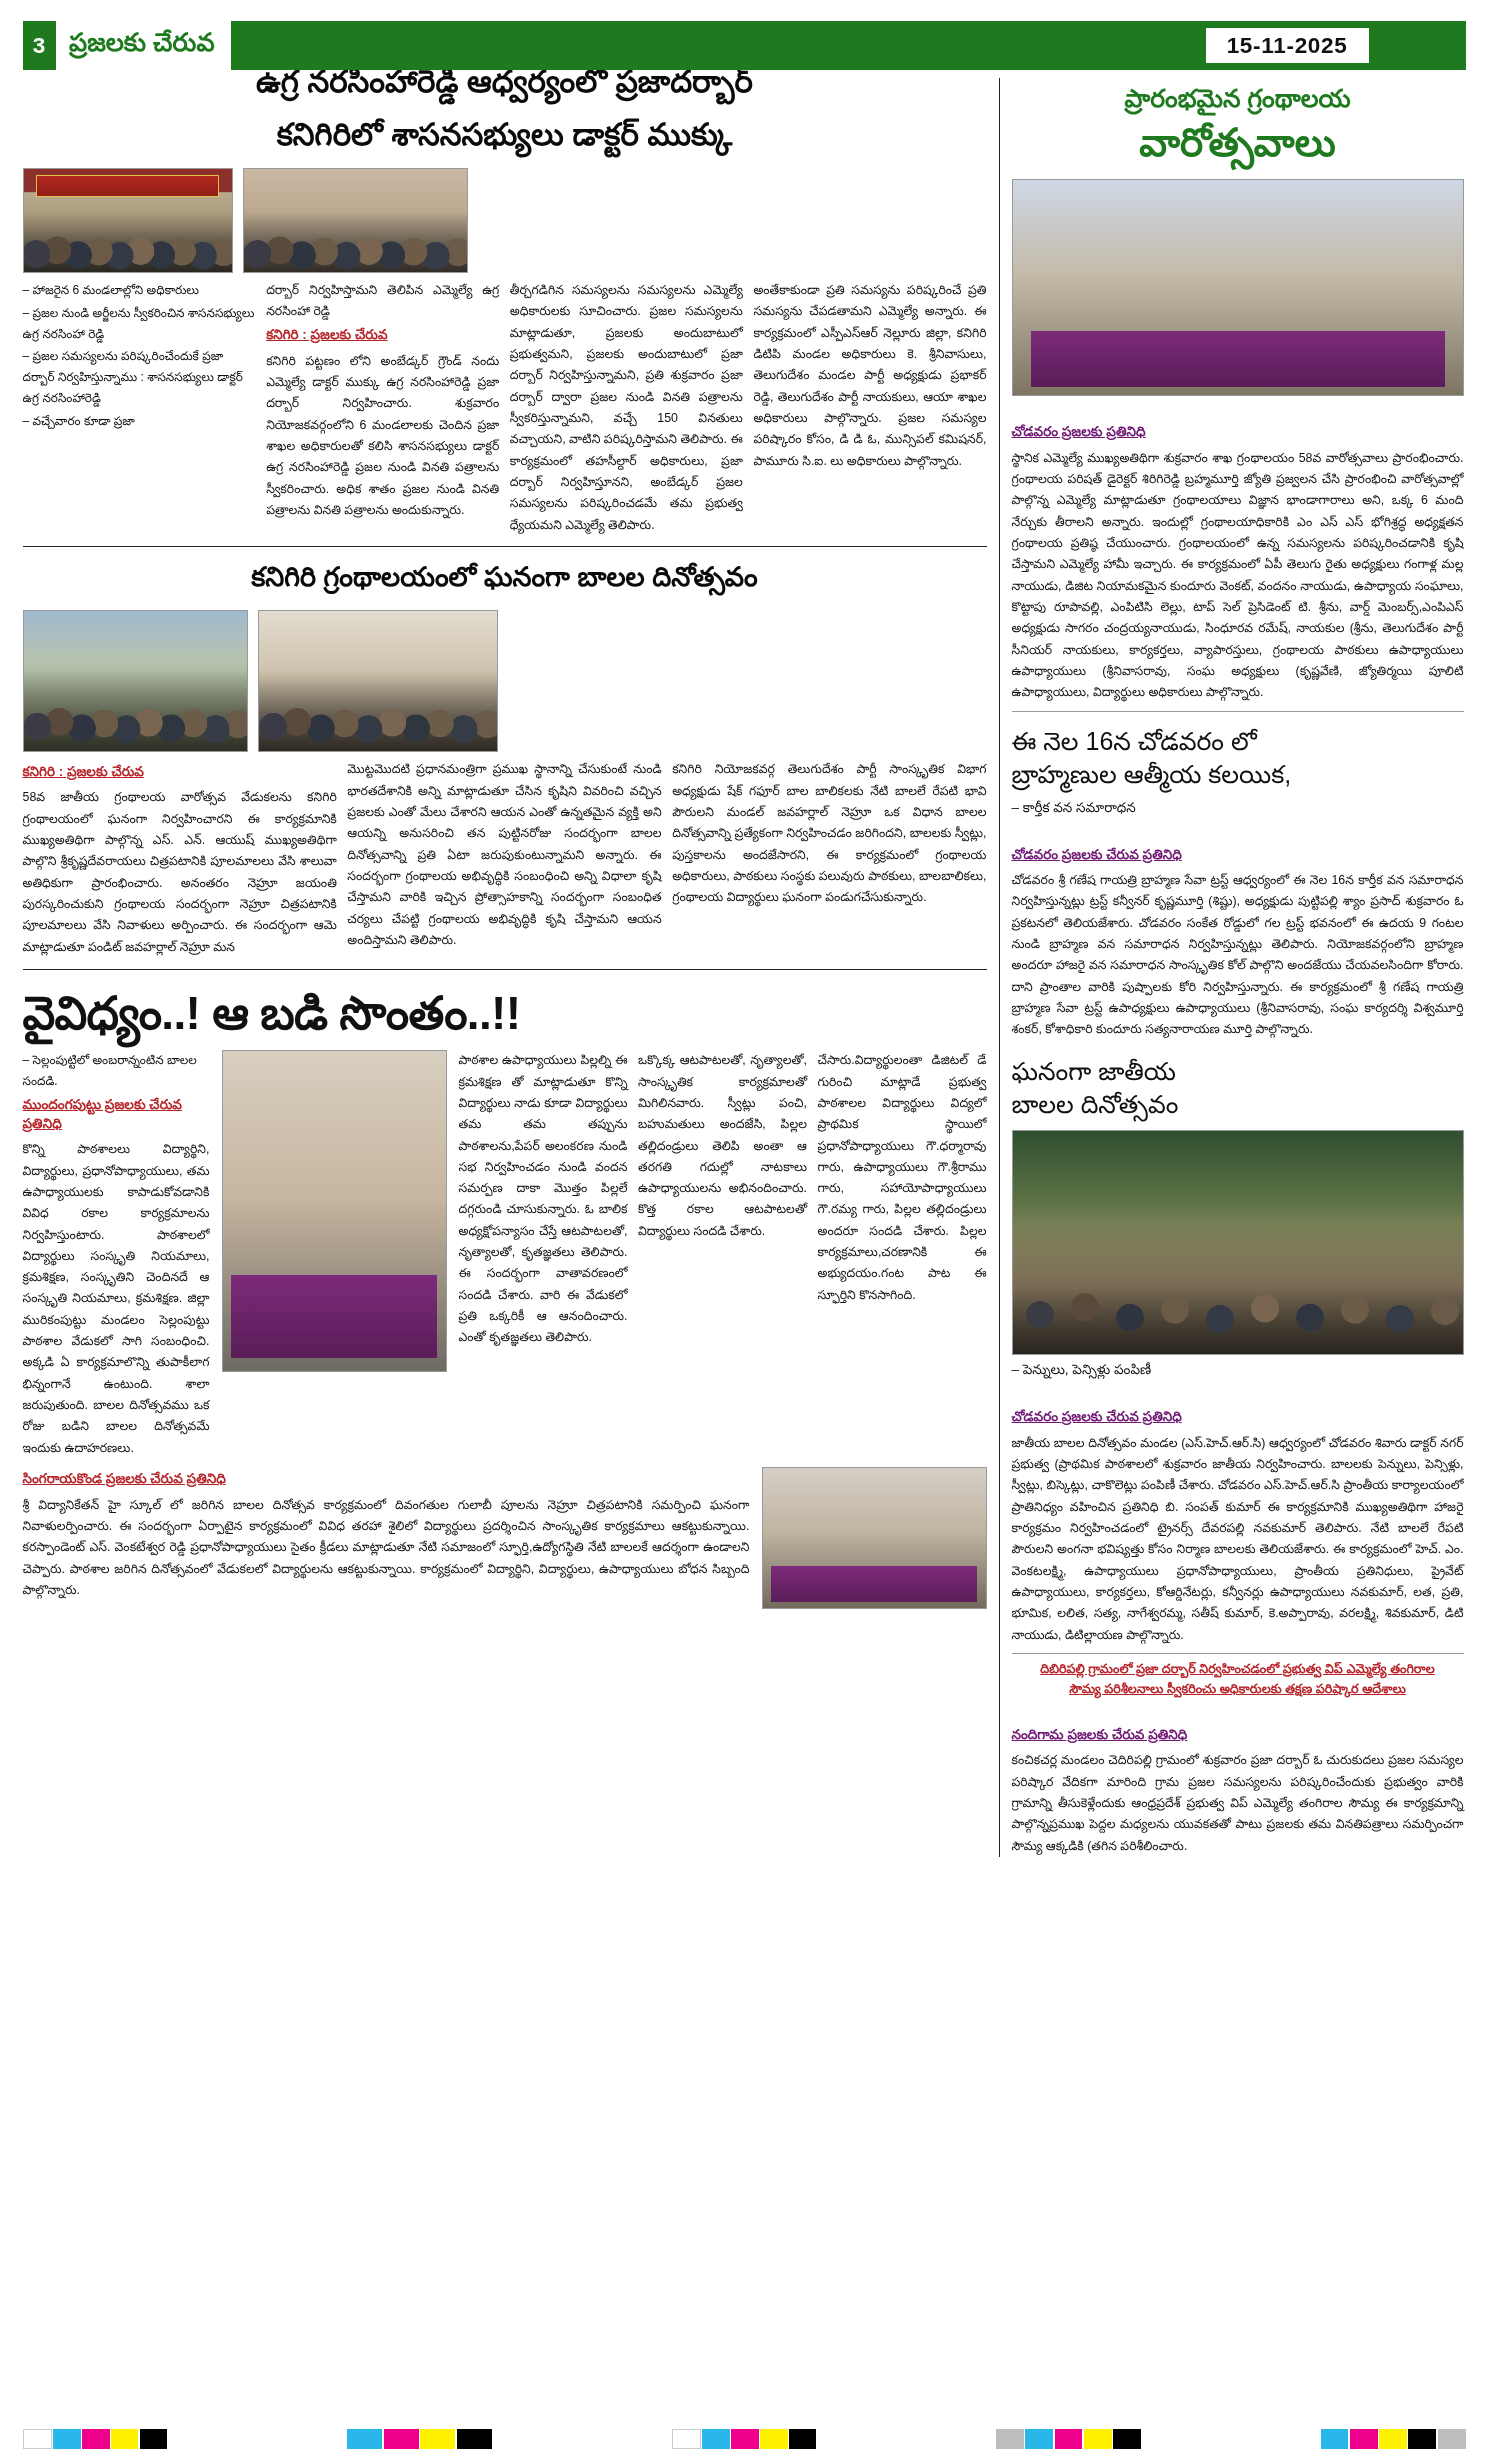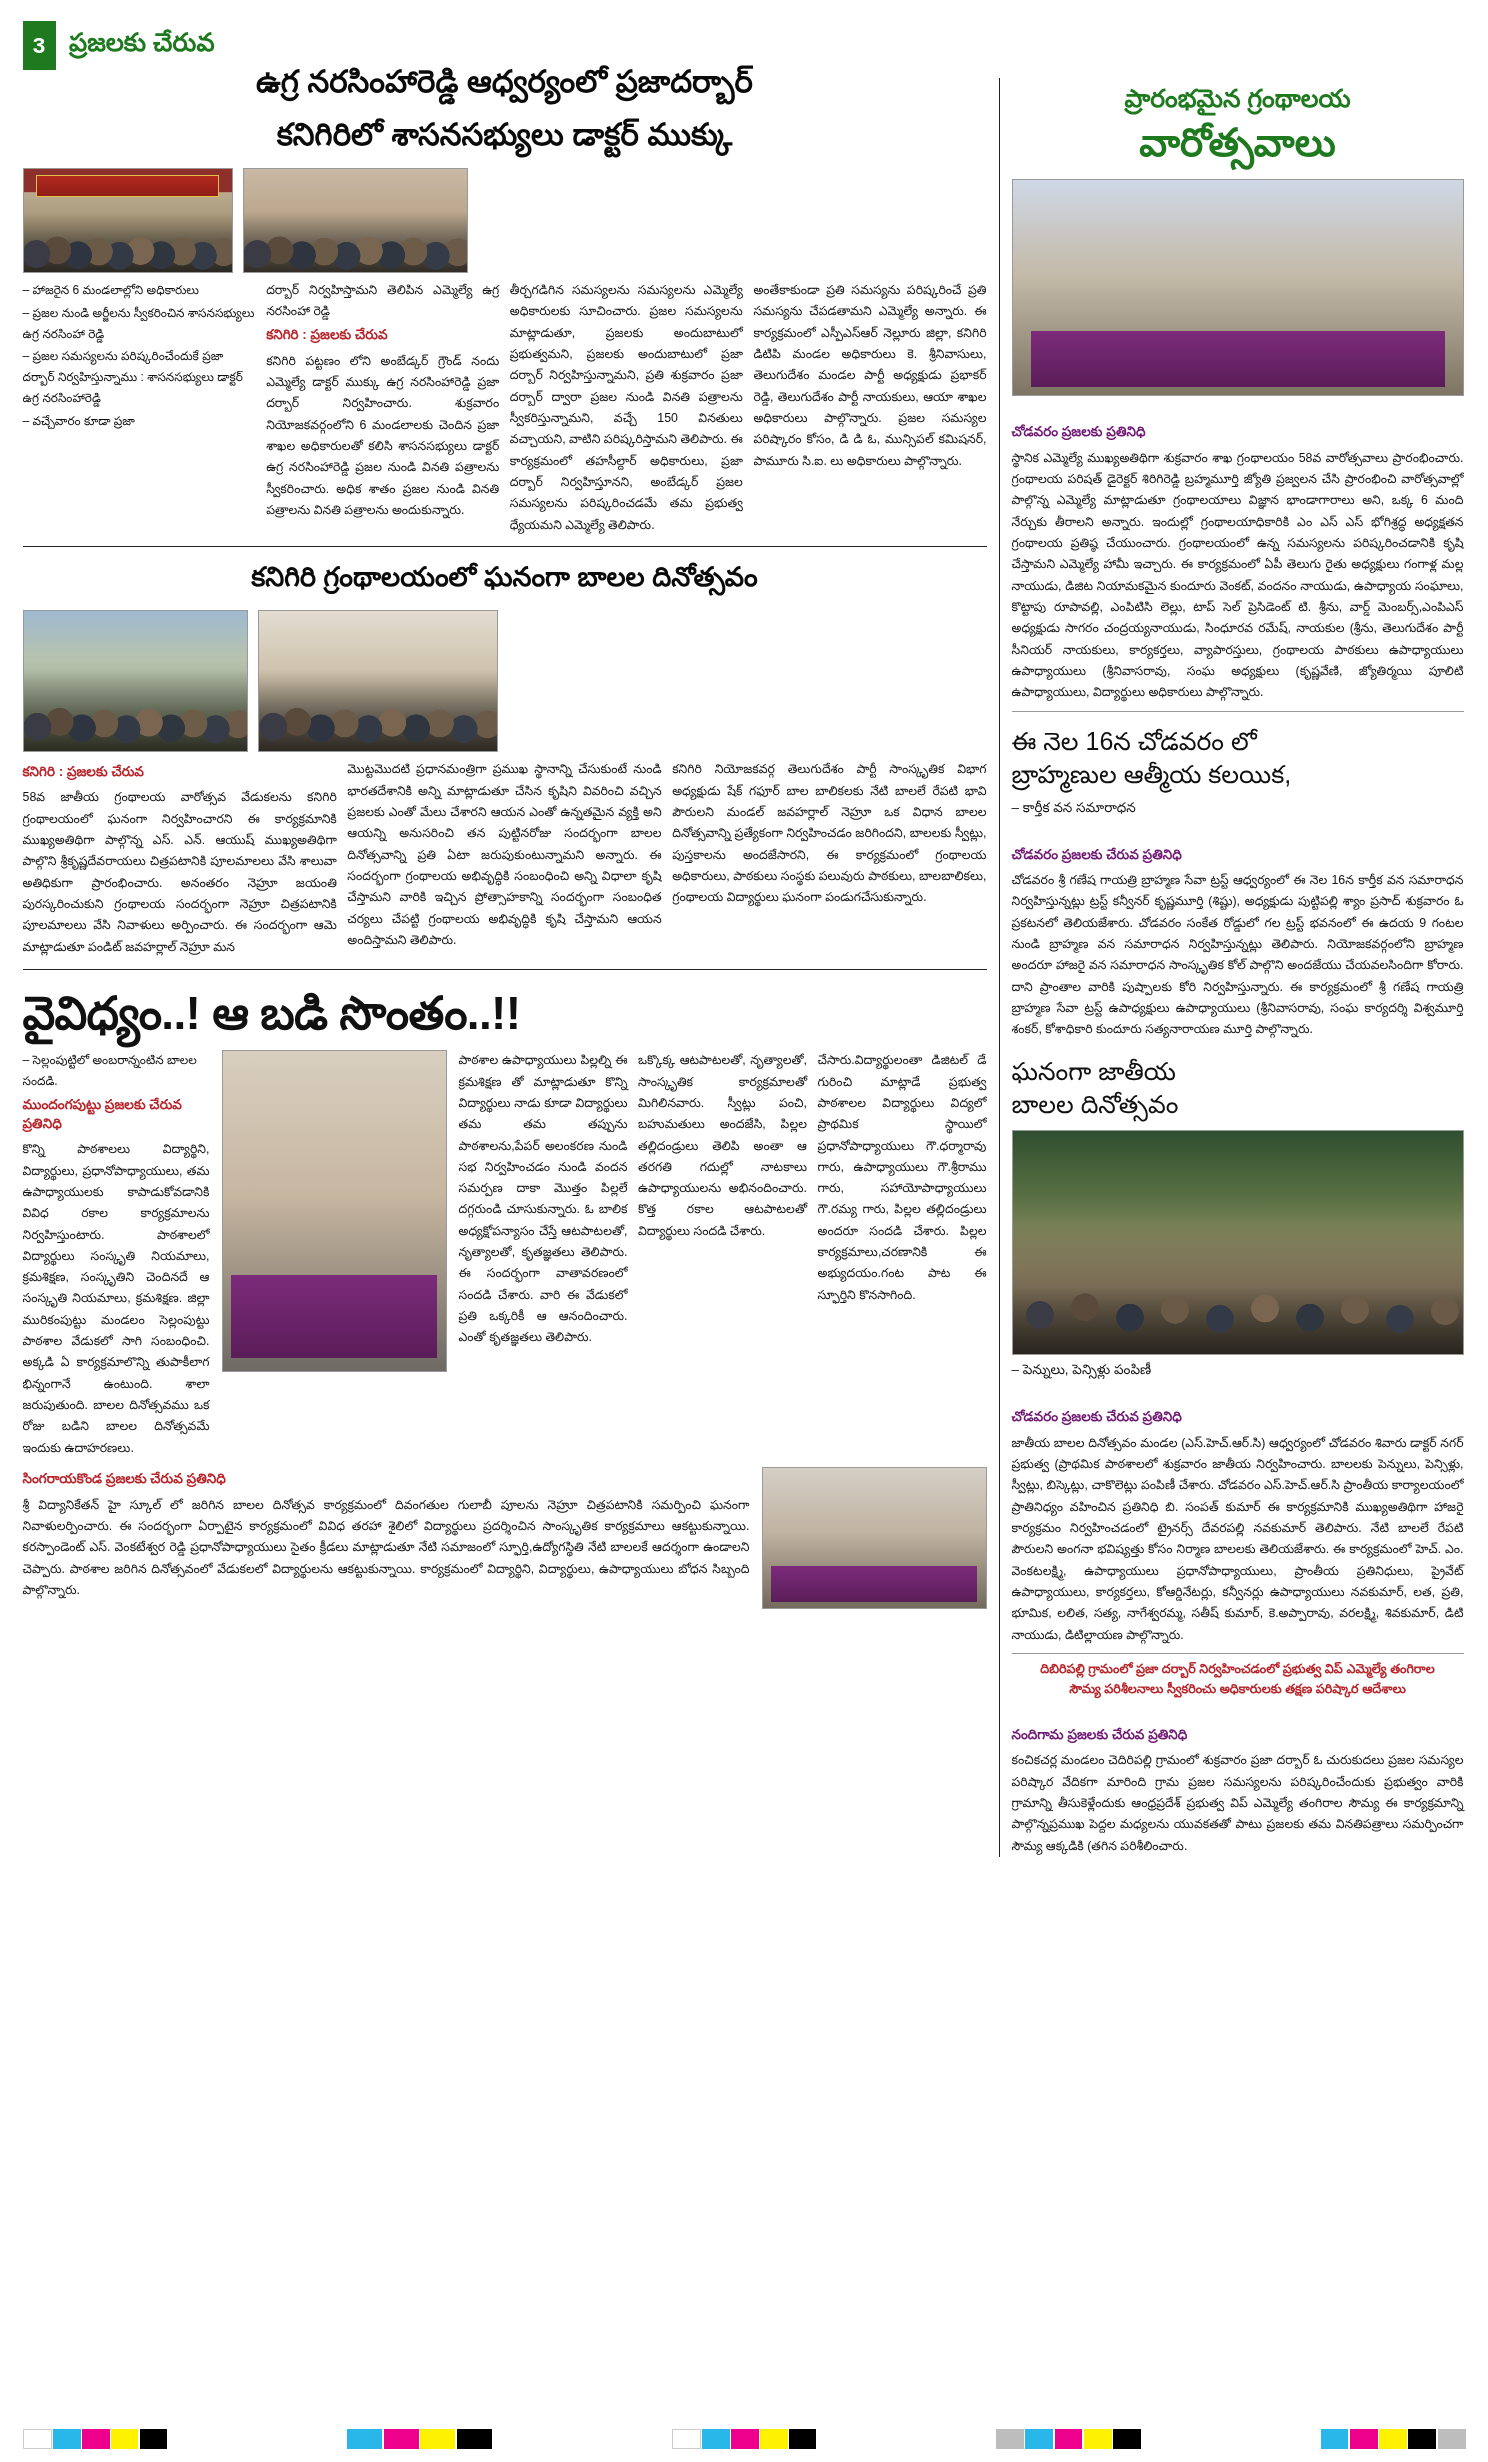--- a/index.html
+++ b/index.html
@@ -160,20 +160,21 @@
     font-size: 12px;
     line-height: 1.75;
     color: #111;
   }
   .bullets div { margin-bottom: 1.5px; }
   .byline {
     color: #b8252a;
     font-weight: bold;
     font-size: 13.5px;
     margin: 4.5px 0 4.5px 0;
+    text-decoration: underline;
   }
   .byline-green { color: #701a75; margin-top: 28px; }
   .body-txt {
     font-size: 12.4px;
     line-height: 1.72;
     text-align: justify;
     color: #111;
   }
   .cols-4 { display: flex; gap: 10.5px; margin-top: 7.5px; }
   .cols-4 > div { flex: 1; }
@@ -247,20 +248,24 @@
   .thin-sep { border-top: 0.7px solid #999; margin: 7.5px 0; }
 </style>
 </head>
 <body>
 
 <div class="page">
 
   <div class="masthead">
     <div class="page-num">3</div>
     <div class="paper-name">ప్రజలకు చేరువ</div>
+    <div class="masthead-bar">
+      <div class="date-box">15-11-2025</div>
+      <div class="masthead-tri"></div>
+    </div>
   </div>
 
   <div class="content">
 
     <div class="left-col">
 
       <div class="headline-main" style="margin-top:-16.5px">ఉగ్ర నరసింహారెడ్డి ఆధ్వర్యంలో ప్రజాదర్బార్</div>
       <div class="headline-main">కనిగిరిలో శాసనసభ్యులు డాక్టర్ ముక్కు</div>
 
       <div class="photos-row">

